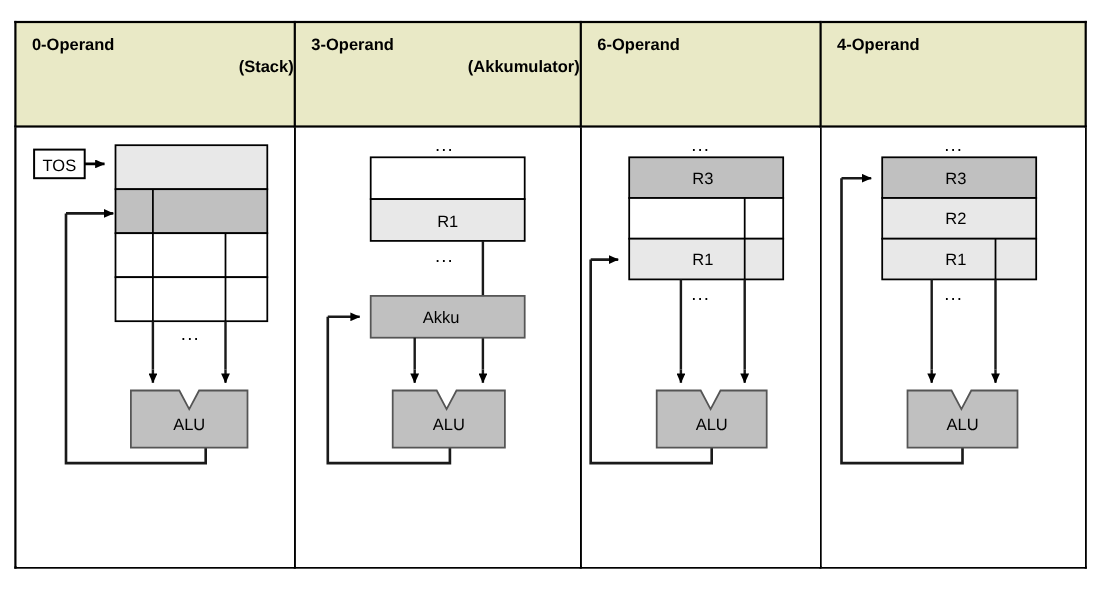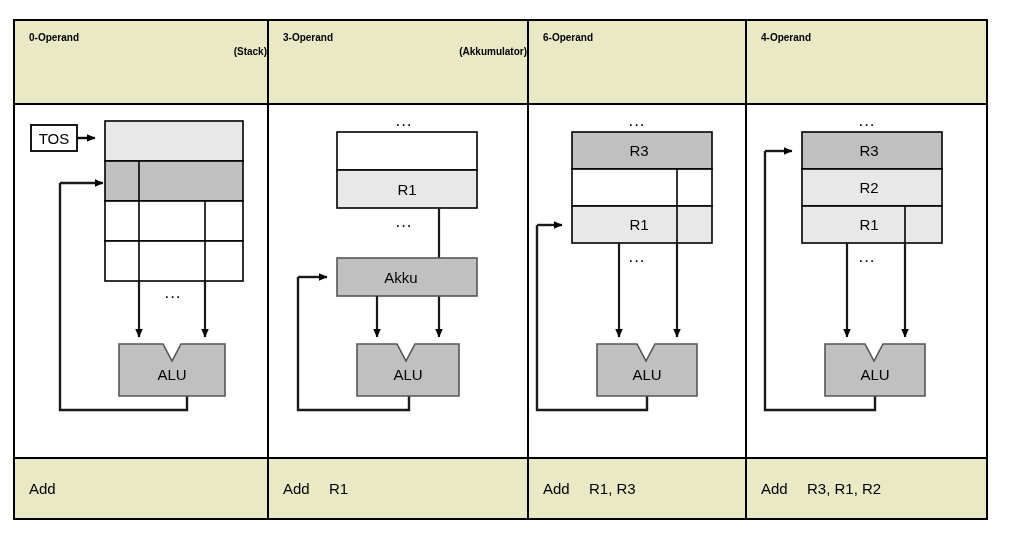--- a/index.html
+++ b/index.html
@@ -5,21 +5,21 @@
   html,body{margin:0;padding:0;background:#ffffff;}
   body{width:1009px;height:541px;font-family:"Liberation Sans",sans-serif;overflow:hidden;}
   #root{position:relative;width:1009px;height:541px;}
   table.opt{
     position:absolute;left:13px;top:19px;width:973px;height:498px;
     border-collapse:collapse;table-layout:fixed;
   }
   table.opt td{border:2px solid #000;padding:0;vertical-align:top;}
   tr.header-row td{
     background:#e9e9c6;height:72px;
-    font-weight:bold;font-size:10px;color:#000;
+    font-weight:bold;font-size:15px;color:#000;
     padding:10px 0 0 14px;vertical-align:top;line-height:1.35;
   }
   tr.diagram-row td{height:352px;background:#fff;}
   tr.instr-row td{
     background:#e9e9c6;height:59px;
     font-size:15px;color:#000;padding:0 0 0 14px;vertical-align:middle;
   }
   .colw1{width:254px;}
   .colw2{width:260px;}
   .colw3{width:218px;}
@@ -199,29 +199,15 @@
 
           <path d="M128,291 L128,305 L18,305 L18,46" fill="none" stroke="#1a1a1a" stroke-width="2.4"></path>
           <path d="M18,46 L45,46" fill="none" stroke="#1a1a1a" stroke-width="2.4" marker-end="url(#ah4)"></path>
 
           <path d="M78,239 L118,239 L127,256 L136,239 L178,239 L178,291 L78,291 Z" fill="#c0c0c0" stroke="#555" stroke-width="1.6"></path>
           <text x="128" y="275" font-size="15" text-anchor="middle" fill="#000">ALU</text>
         </svg>
       </td>
     </tr>
 
-    <tr class="instr-row">
-      <td>
-        <span class="instr-mnemonic">Add</span><span class="instr-ops"></span>
-      </td>
-      <td>
-        <span class="instr-mnemonic">Add</span><span class="instr-ops">R1</span>
-      </td>
-      <td>
-        <span class="instr-mnemonic">Add</span><span class="instr-ops">R1, R3</span>
-      </td>
-      <td>
-        <span class="instr-mnemonic">Add</span><span class="instr-ops">R3, R1, R2</span>
-      </td>
-    </tr>
   </tbody>
     </table>
 </div>
 
 </body></html>

